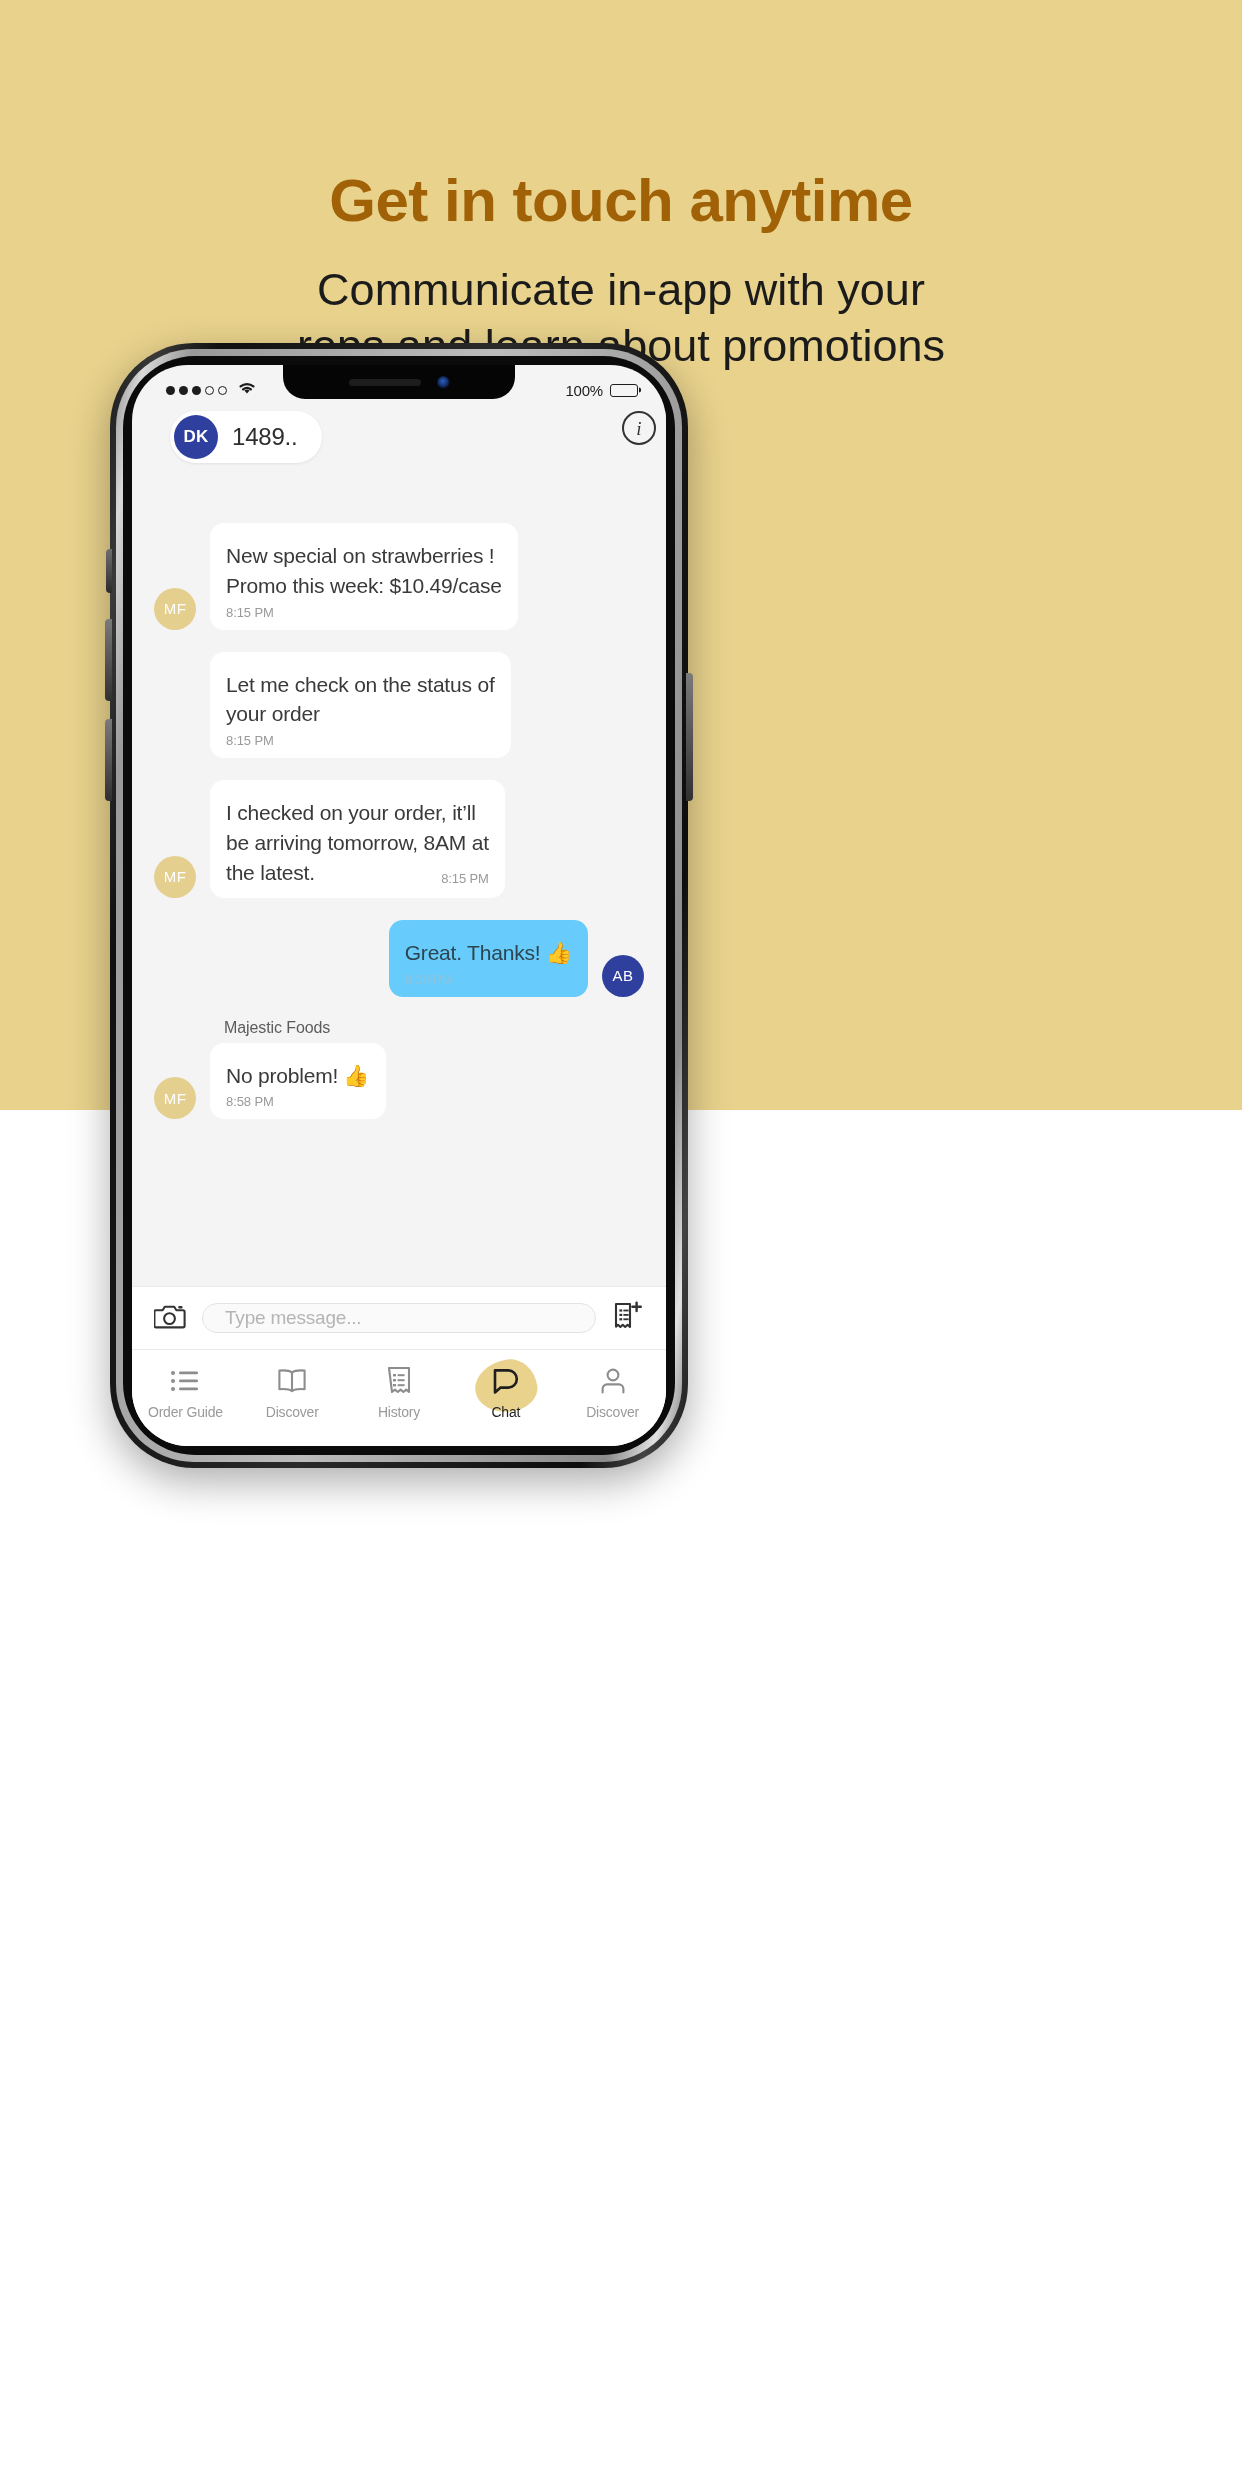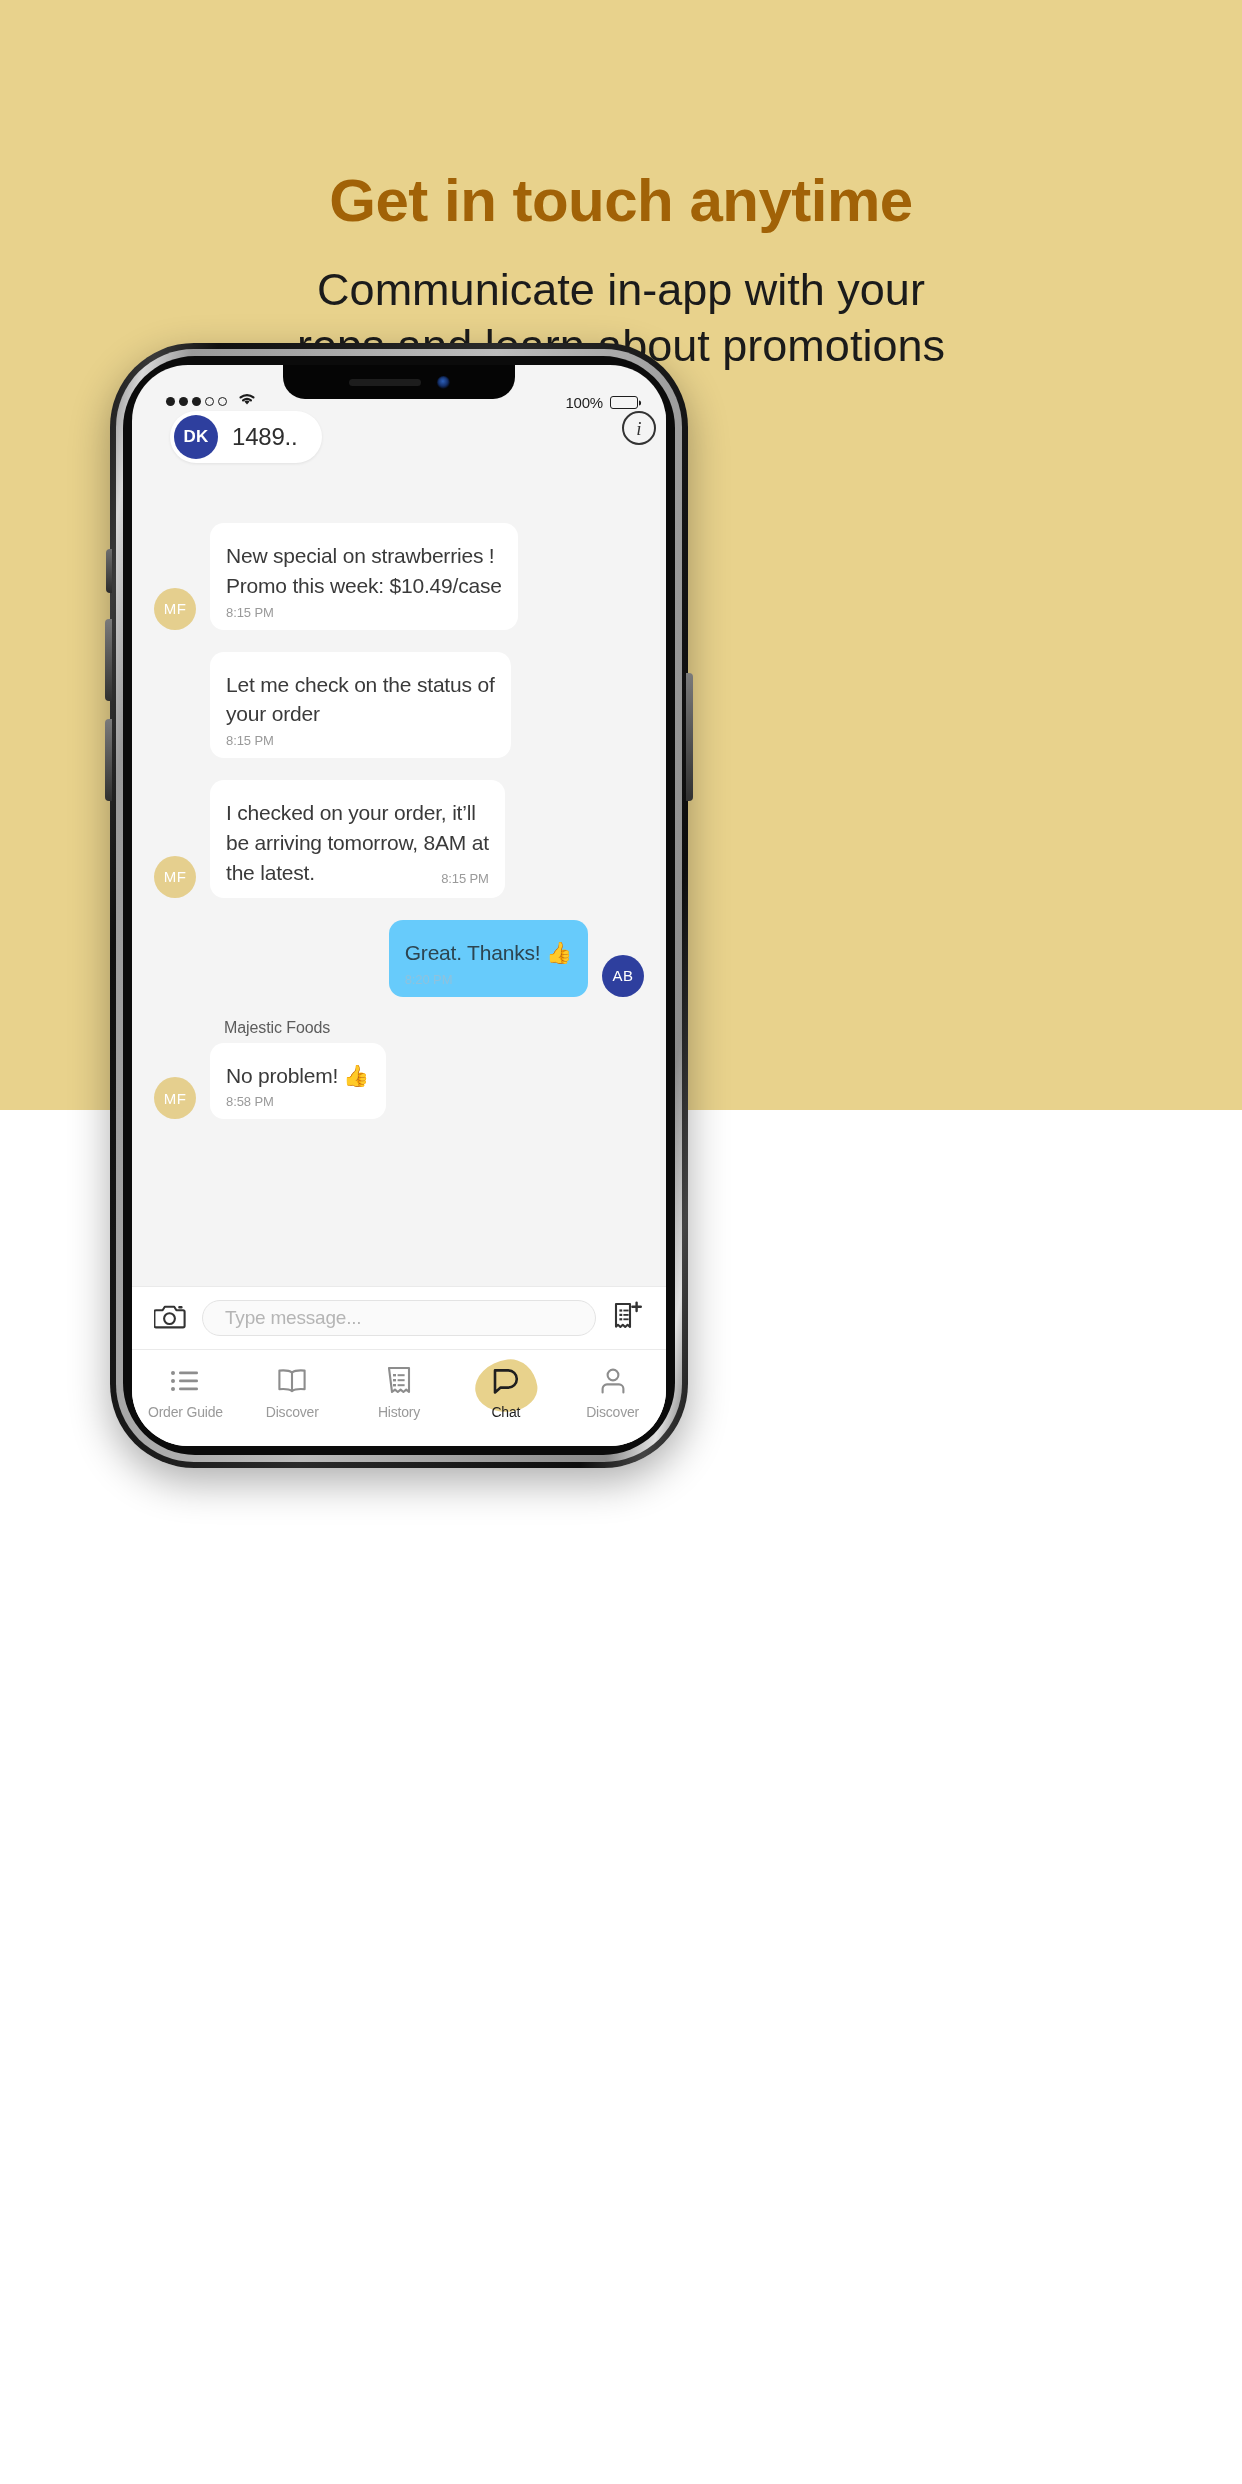--- a/index.html
+++ b/index.html
@@ -135,21 +135,21 @@
     box-shadow: inset 0 0 2px #000;
   }
 
   
   .statusbar {
     position: absolute;
     left: 0; top: 0;
     width: 100%;
     height: 46px;
     display: flex;
-    align-items: flex-end;
+    align-items: center;
     justify-content: space-between;
     padding: 4px 28px 0 34px;
     z-index: 35;
   }
   .sb-left { display: flex; align-items: center; gap: 9px; }
   .dots { display: flex; align-items: center; gap: 4px; }
   .dot {
     width: 9px; height: 9px; border-radius: 50%;
     background: #1d1d1d;
   }
@@ -305,21 +305,21 @@
     border-top: 1px solid #eaeaea;
     border-bottom: 1px solid #eaeaea;
     display: flex;
     align-items: center;
     padding: 0 22px;
     gap: 16px;
     z-index: 30;
   }
   .msg-input {
     flex: 1;
-    height: 36px;
+    height: 30px;
     border: 1.4px solid #e3e3e3;
     border-radius: 24px;
     background: #fafafa;
     padding: 0 22px;
     font-size: 19px;
     font-family: "Liberation Sans", sans-serif;
     color: #333;
     outline: none;
     letter-spacing: -0.2px;
   }

